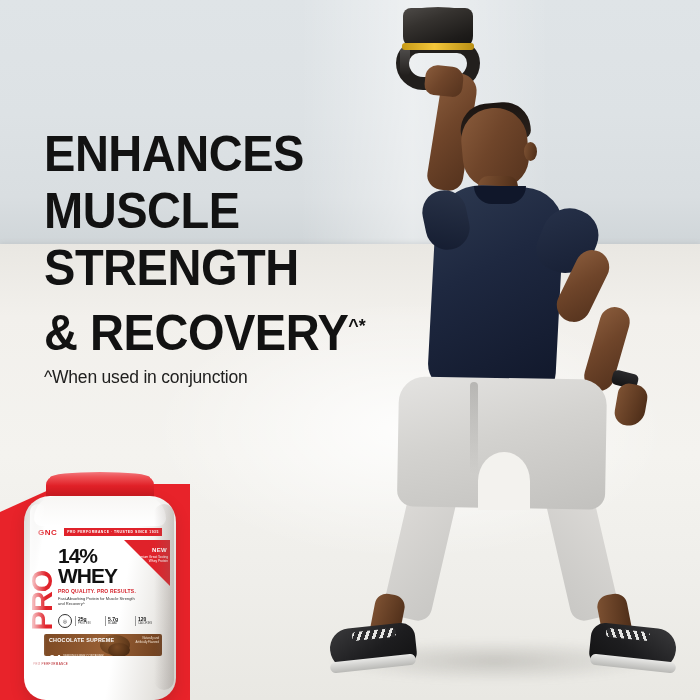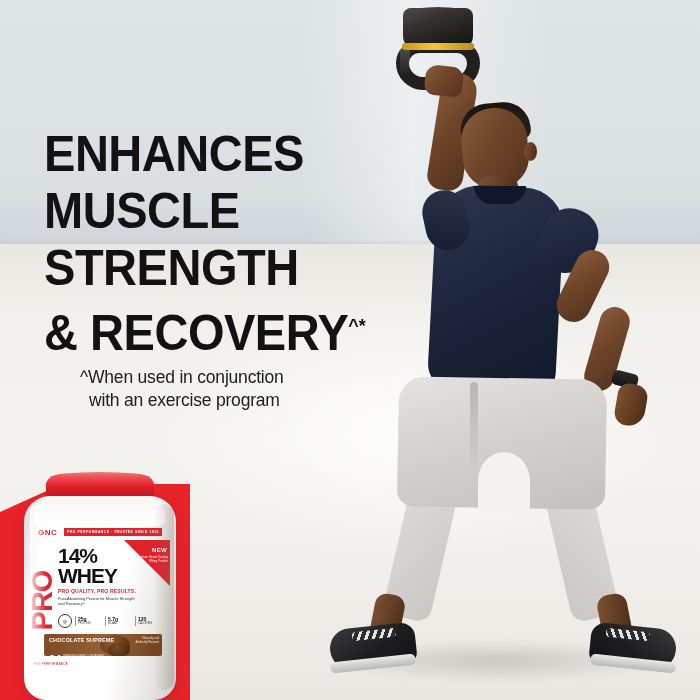--- a/index.html
+++ b/index.html
@@ -104,21 +104,21 @@
     background:repeating-linear-gradient(65deg,#e6e6e4 0 3px,#2b2b2d 3px 7px);transform:rotate(6deg);}
 
   
   .headline{position:absolute;left:44px;top:126px;width:400px;}
   .headline .ln{
     font-family:"Liberation Sans",sans-serif;
     font-weight:bold;font-size:50px;line-height:57px;letter-spacing:-0.5px;
     color:#121212;transform:scaleX(.94);transform-origin:left center;white-space:nowrap;}
   .headline .ln sup{font-size:19px;vertical-align:super;letter-spacing:0;}
   .disclaimer{position:absolute;left:44px;top:366px;width:330px;
-    font-size:17.5px;line-height:23px;color:#20201f;letter-spacing:-0.2px;margin-left:36px;}
+    font-size:17.5px;line-height:23px;color:#20201f;letter-spacing:-0.2px;}
   .disclaimer .d2{margin-left:9px;display:block;}
 
   
   .red-banner{position:absolute;left:0;top:484px;width:190px;height:216px;background:#e8232a;
     clip-path:polygon(0 28px,62px 0,190px 0,190px 216px,0 216px);}
 
   
   .tub{position:absolute;left:8px;top:470px;width:176px;height:230px;}
   .tub-lid{position:absolute;left:38px;top:6px;width:108px;height:26px;border-radius:9px 9px 5px 5px;
     background:linear-gradient(180deg,#f0565a 0%,#e02027 38%,#bb161c 100%);}
@@ -223,21 +223,20 @@
 
   <div class="headline">
     <div class="ln">ENHANCES</div>
     <div class="ln">MUSCLE</div>
     <div class="ln">STRENGTH</div>
     <div class="ln"><span>&amp; RECOVERY</span><sup>^*</sup></div>
   </div>
 
   <div class="disclaimer">
     <span>^When used in conjunction</span>
-    <span class="d2">with an exercise program</span>
   </div>
 
   <div class="red-banner"></div>
 
   <div class="tub">
     <div class="tub-lid-top"></div>
     <div class="tub-lid"></div>
     <div class="tub-body"></div>
     <div class="tub-shoulder"></div>
 

